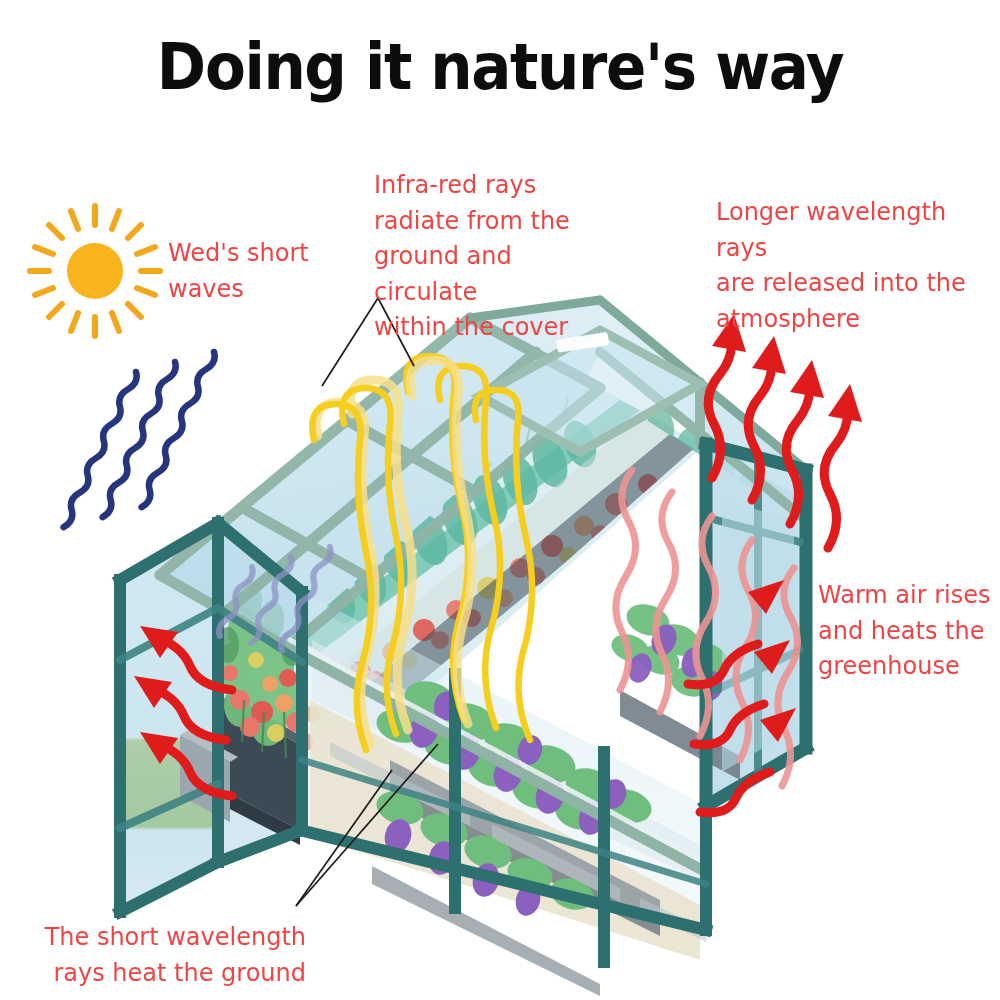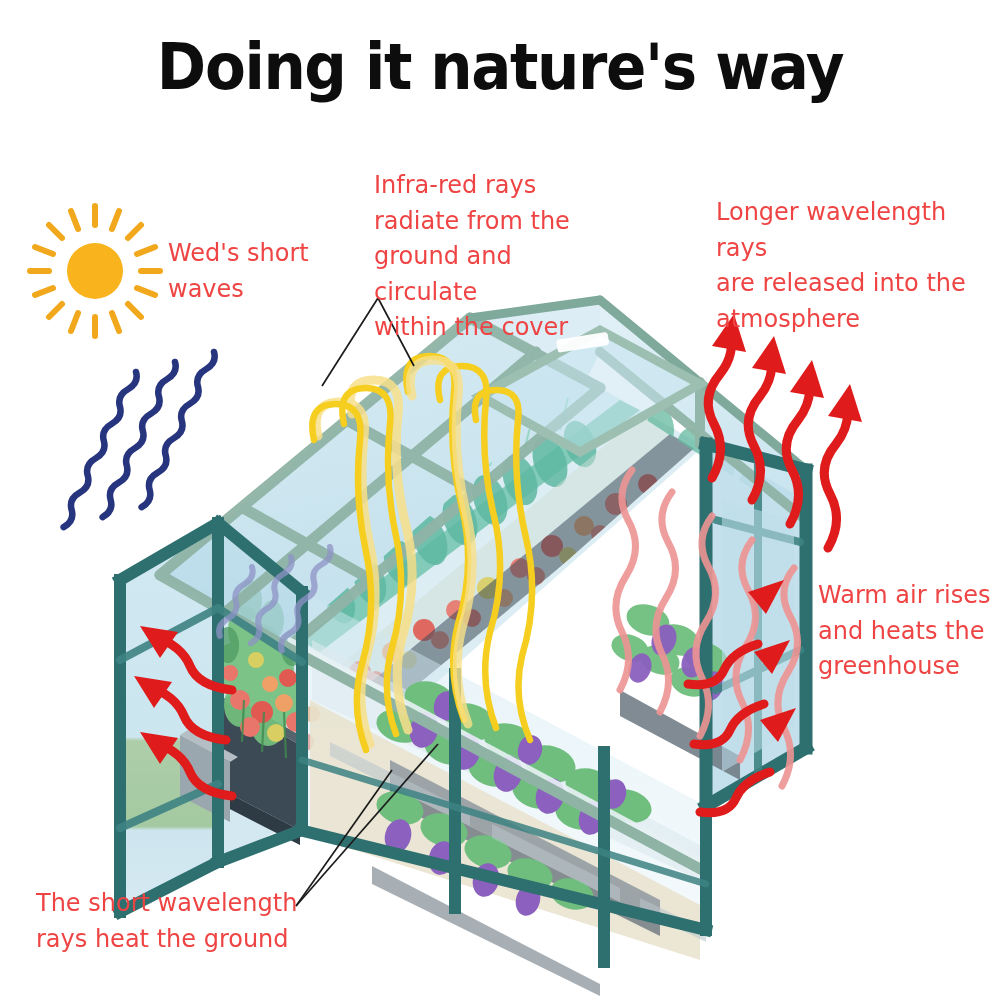--- a/index.html
+++ b/index.html
@@ -15,21 +15,21 @@
   }
   .label{
     position:absolute;color:#ef4444;
     font-family:"DejaVu Sans","Liberation Sans",sans-serif;
     font-size:24px;line-height:1.48;font-weight:400;white-space:pre-line;
   }
   #lbl-sun{left:168px;top:236px;width:180px;}
   #lbl-ir{left:374px;top:168px;width:245px;}
   #lbl-long{left:716px;top:195px;width:270px;}
   #lbl-warm{left:818px;top:578px;width:185px;}
-  #lbl-short{left:36px;top:886px;width:270px;}
+  #lbl-short{left:36px;top:920px;width:270px;text-align:right;}
   svg{position:absolute;left:0;top:0;}
 </style>
 </head>
 <body>
 
 <div id="stage">
 
   <div class="title">Doing it nature's way</div>
 
   <svg width="1000" height="1000" viewBox="0 0 1000 1000">

